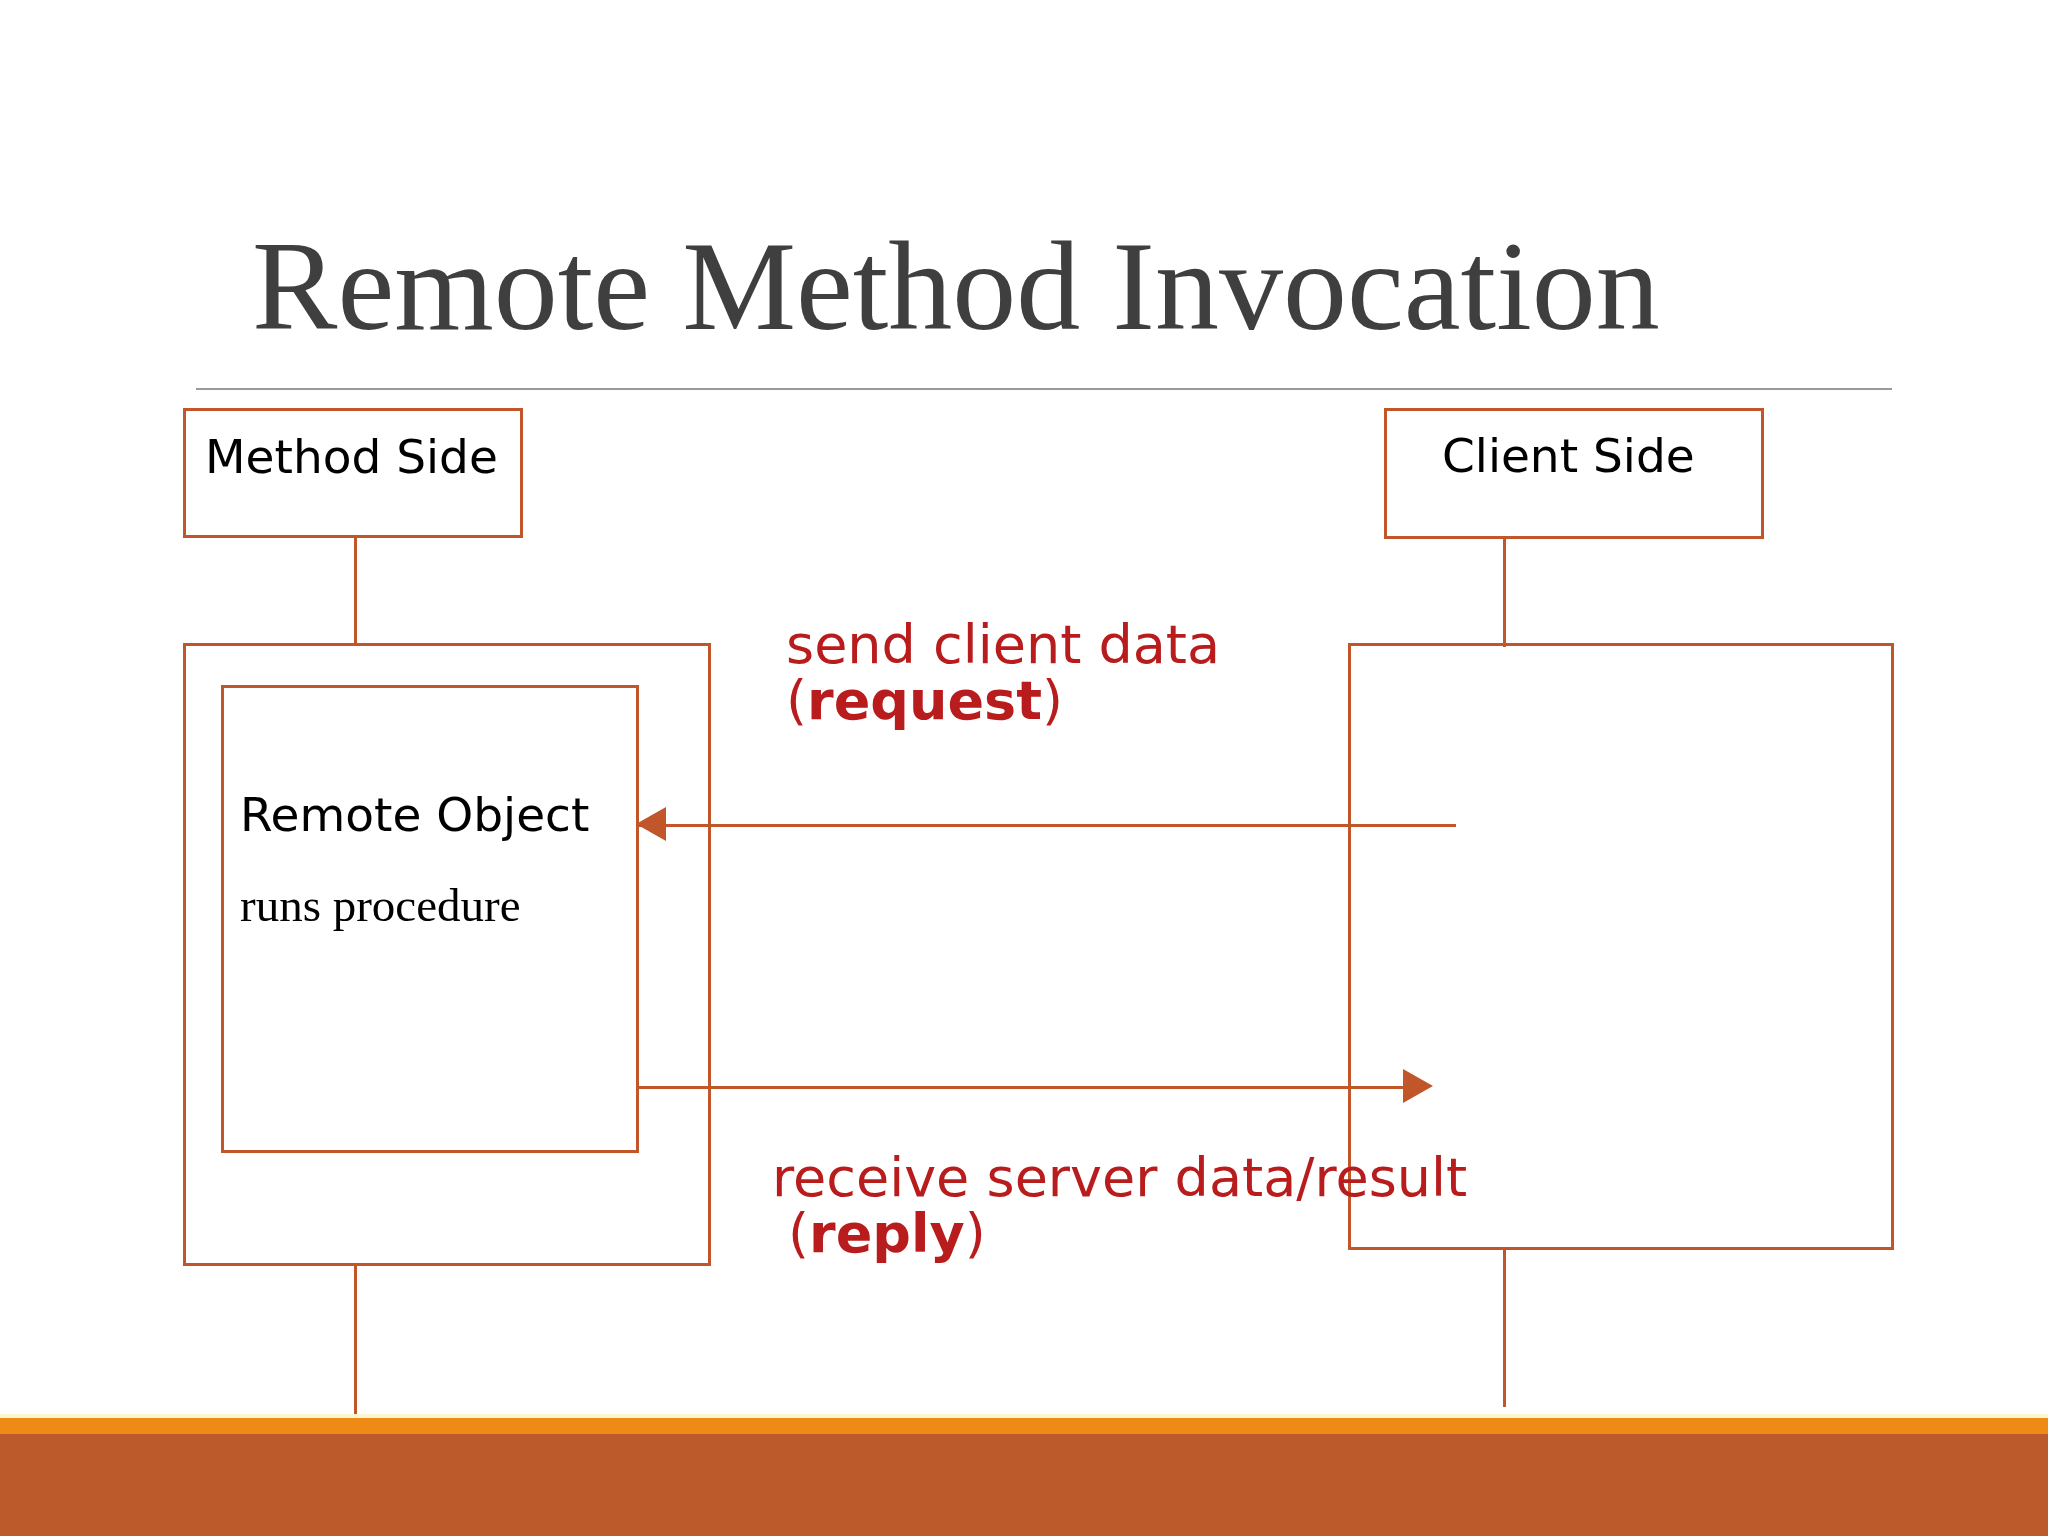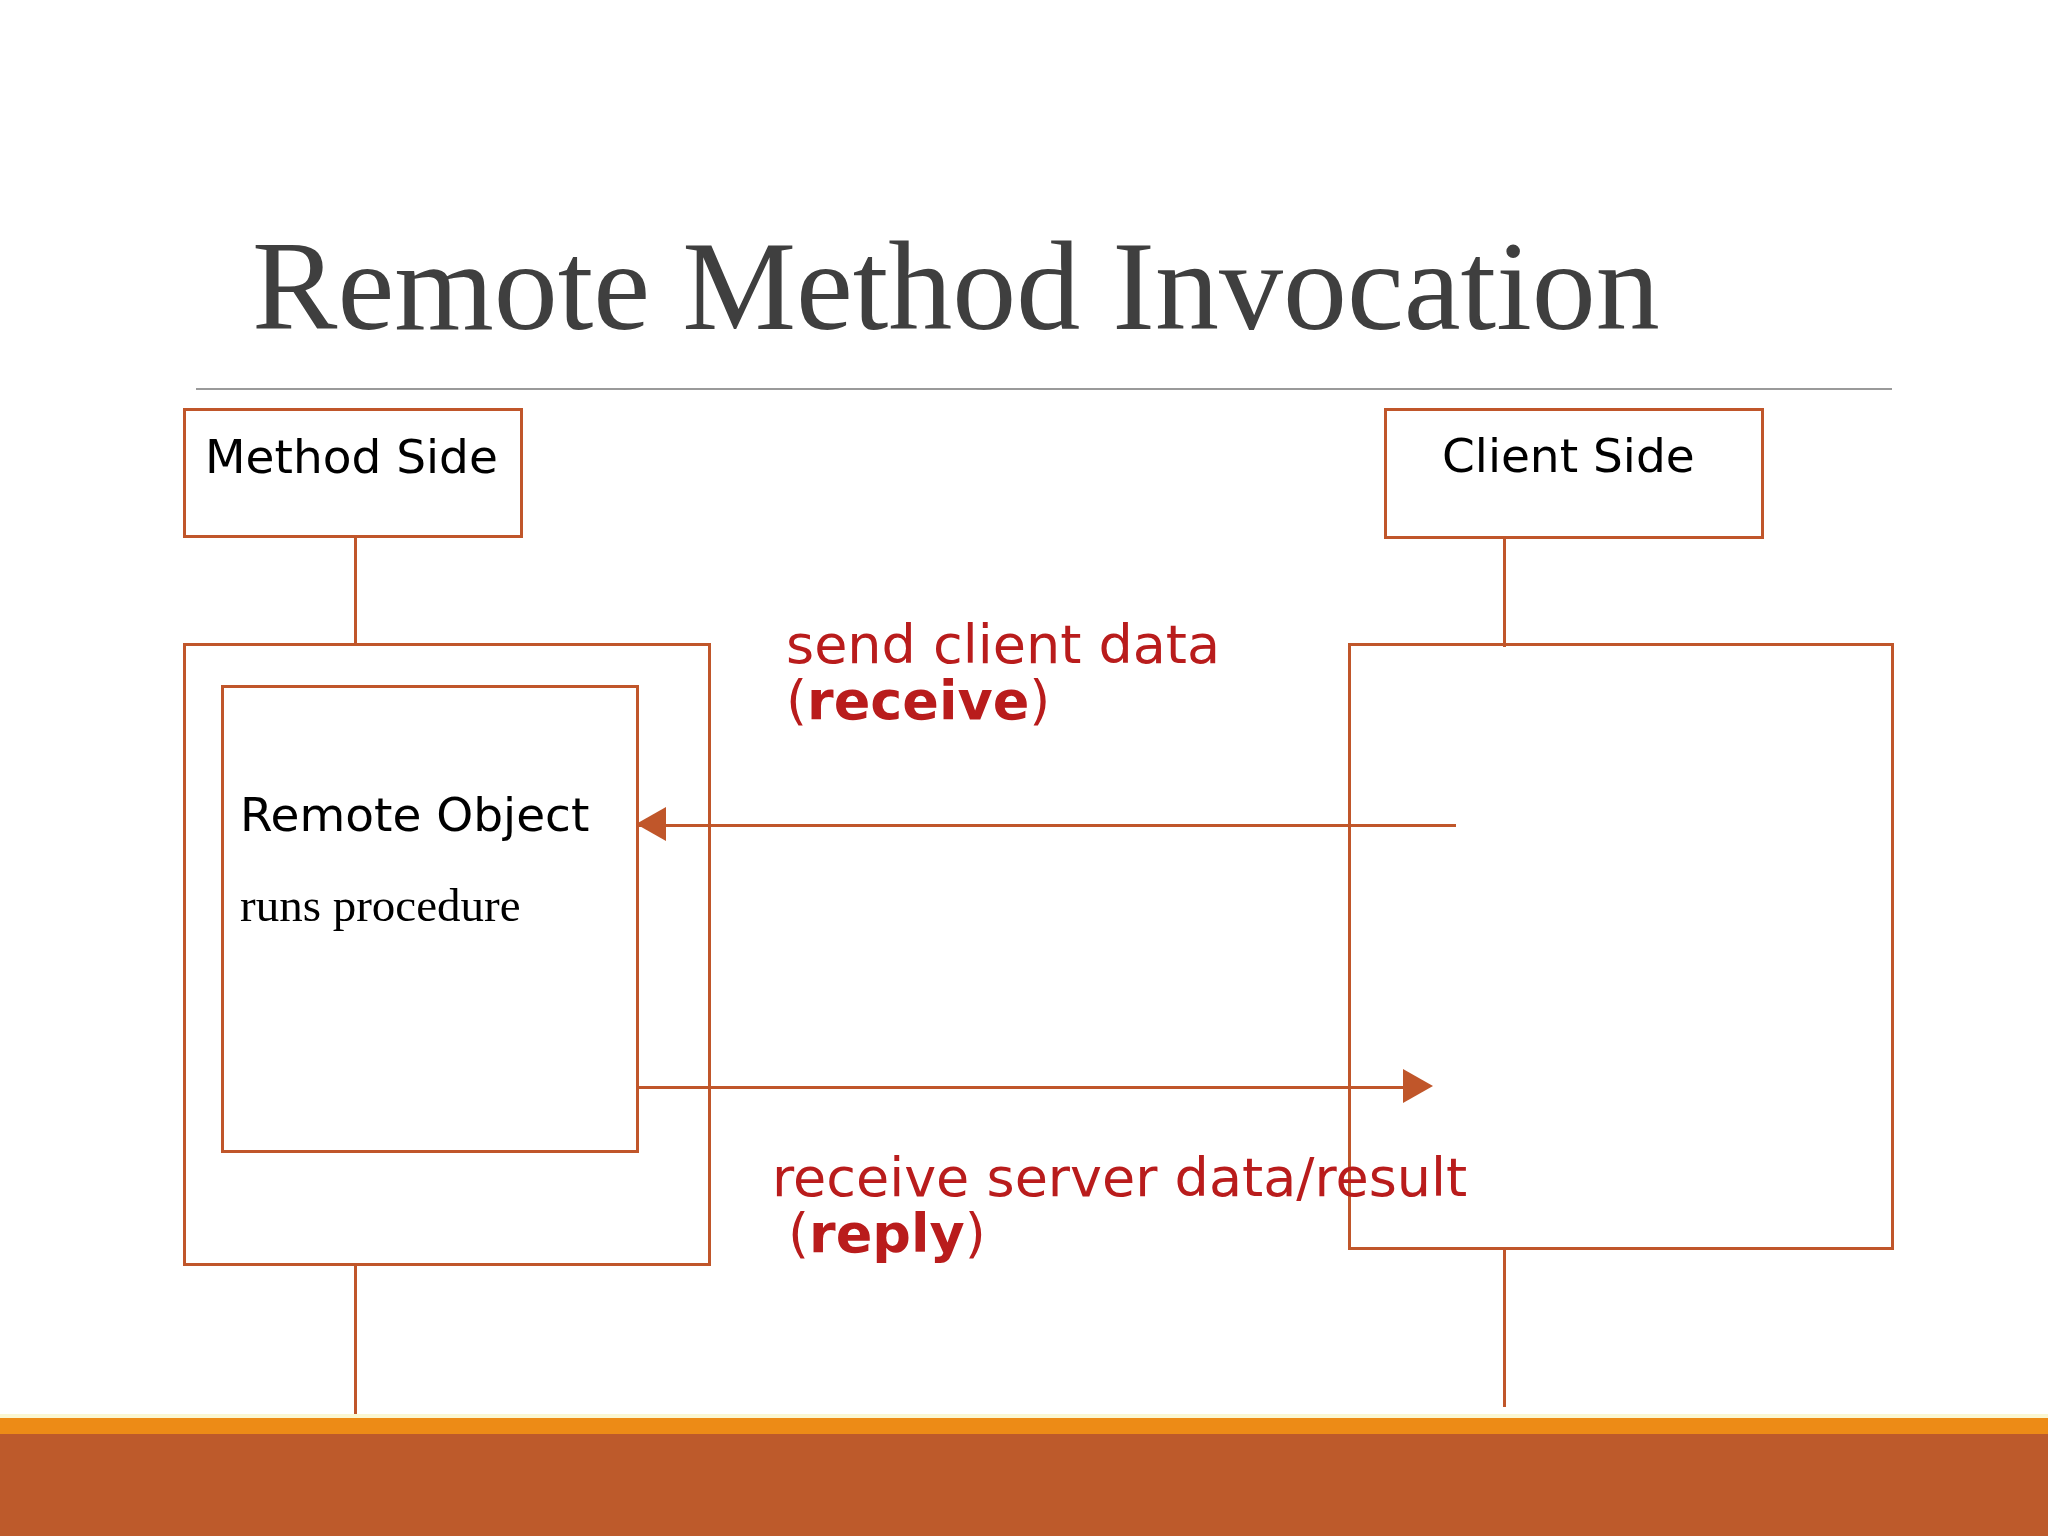--- a/index.html
+++ b/index.html
@@ -169,21 +169,21 @@
 
   <div class="vline" id="client-stem"></div>
   <div class="dbox" id="client-outer-box"></div>
   <div class="vline" id="client-tail"></div>
 
   <div class="hline" id="request-line"></div>
   <div class="arrowhead left" id="request-arrow"></div>
 
   <div class="annot" id="request-label">
     <div>send client data</div>
-    <div><span>(</span><b>receive</b><span>)</span></div>
+    <div><span>(</span><b>request</b><span>)</span></div>
   </div>
 
   <div class="hline" id="reply-line"></div>
   <div class="arrowhead right" id="reply-arrow"></div>
 
   <div class="annot" id="reply-label">
     <div>receive server data/result</div>
     <div style="padding-left:16px;"><span>(</span><b>reply</b><span>)</span></div>
   </div>
 

